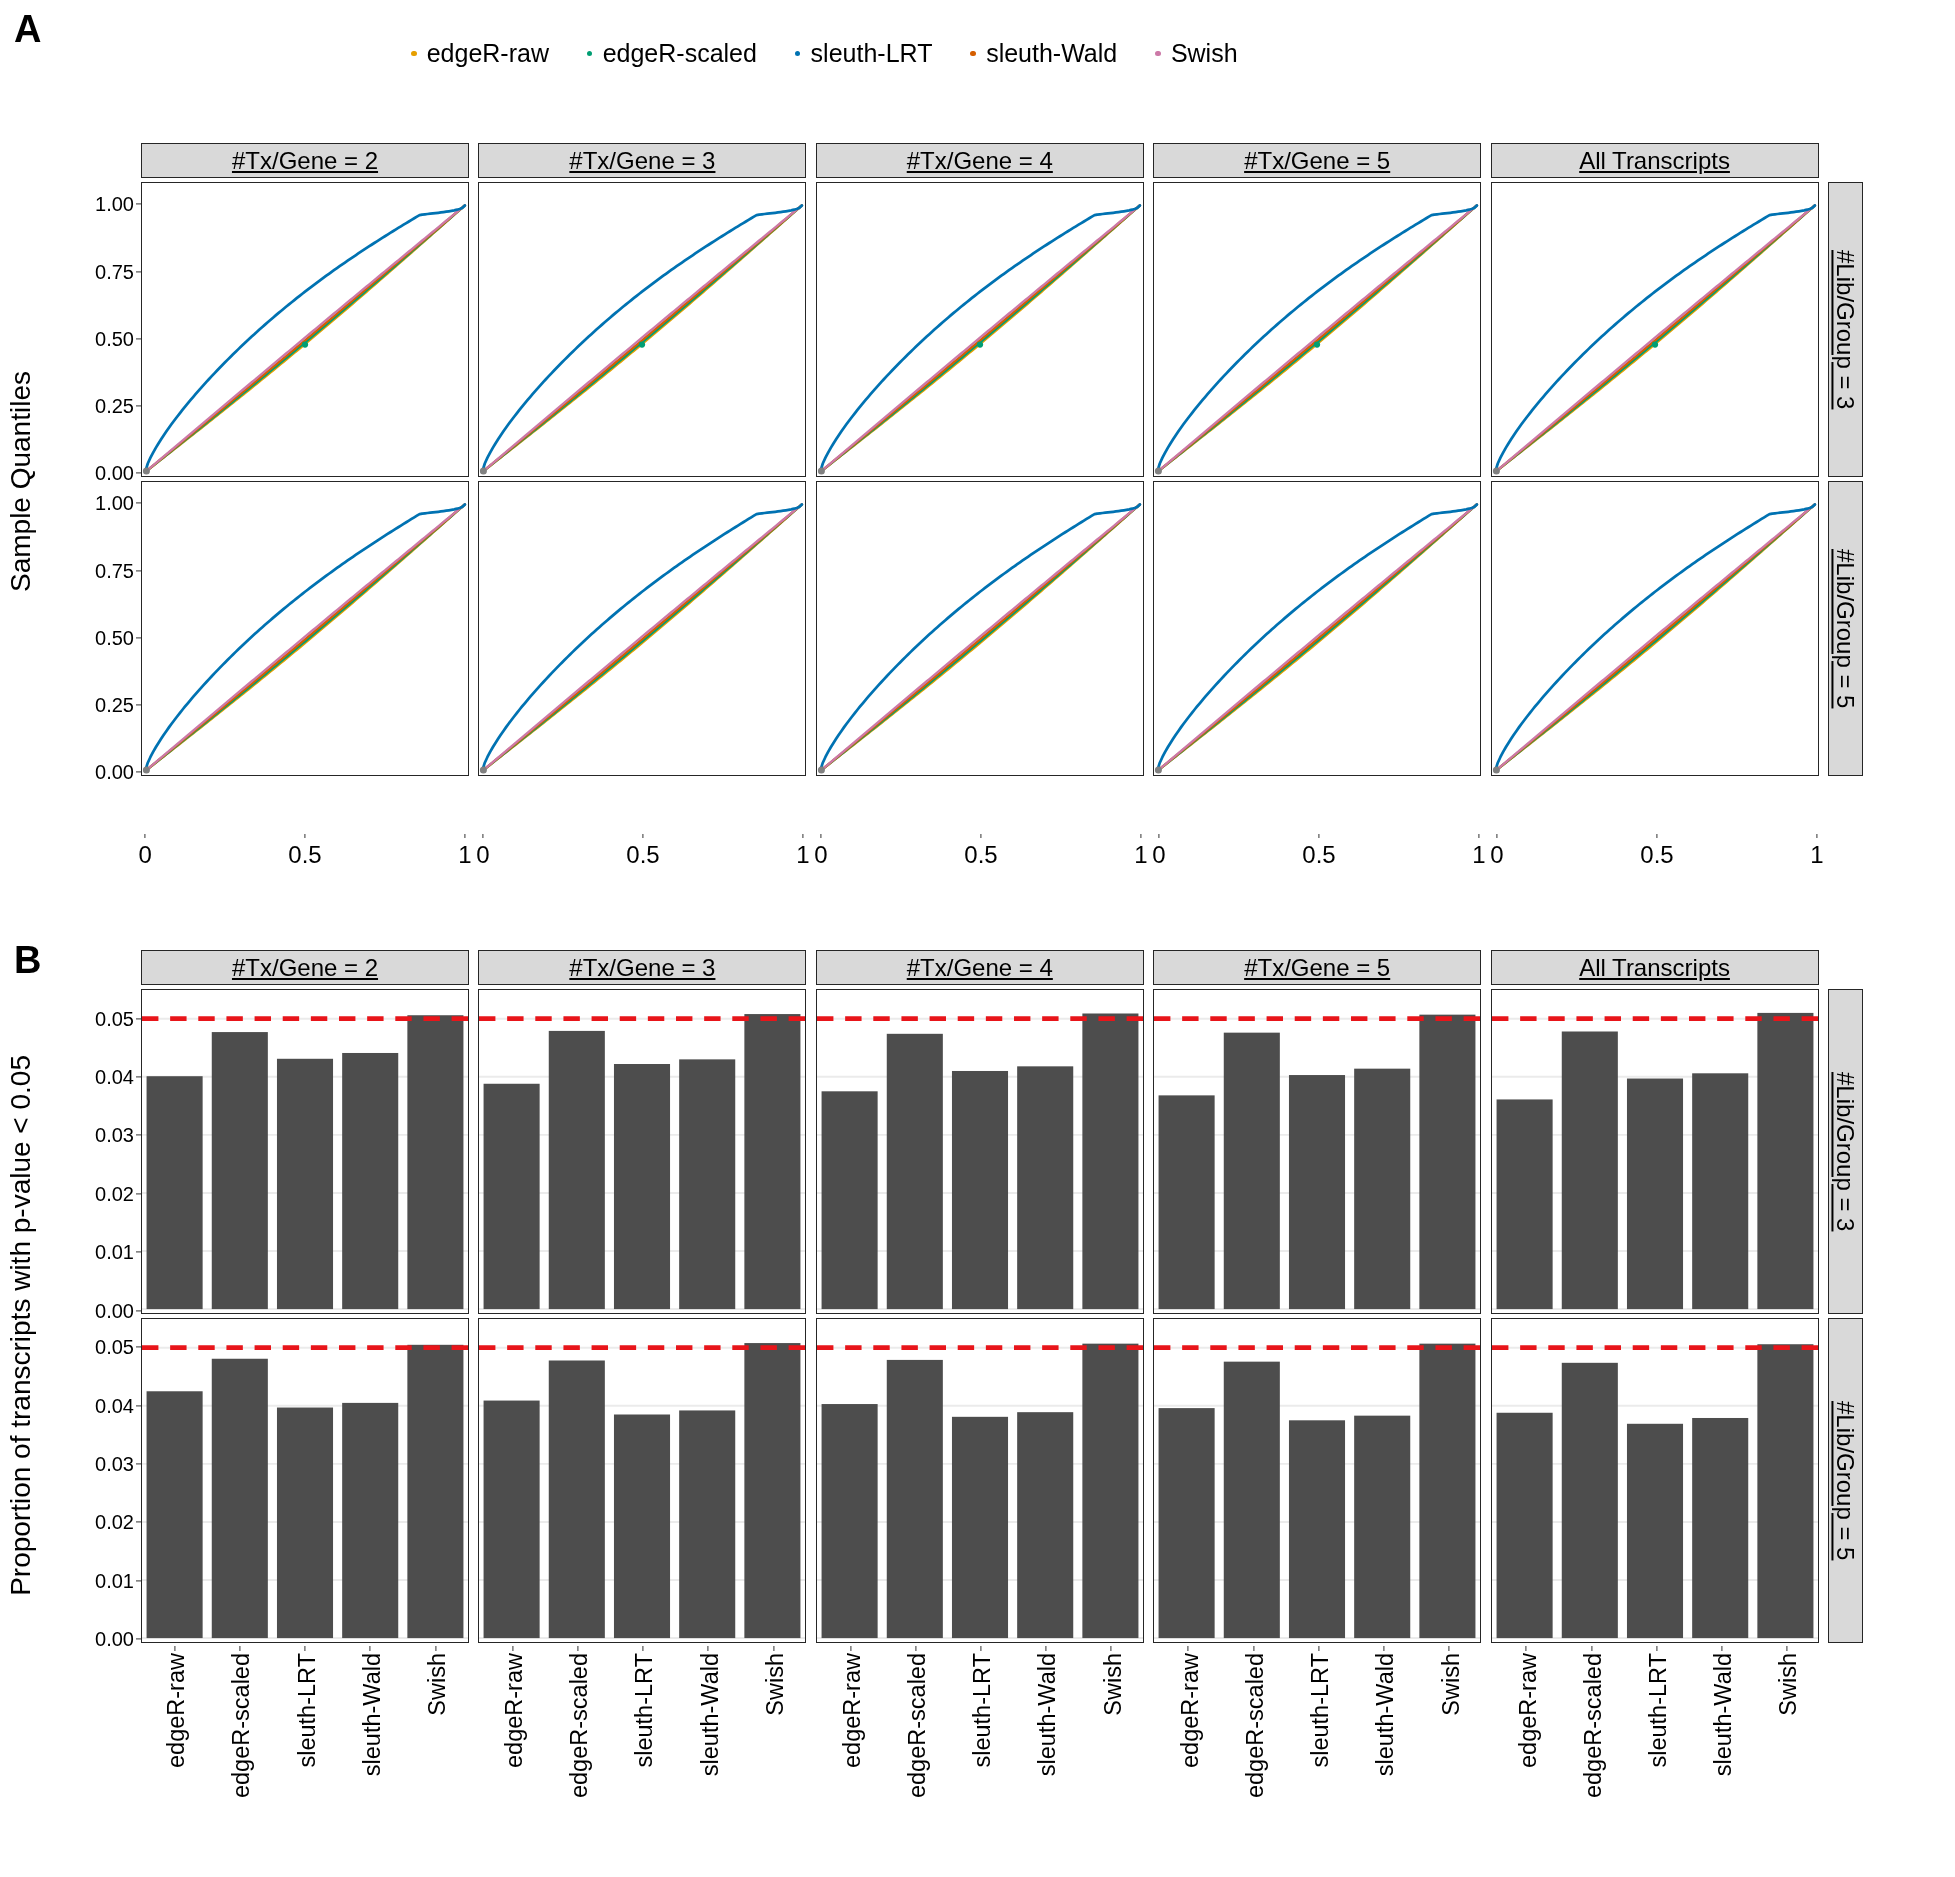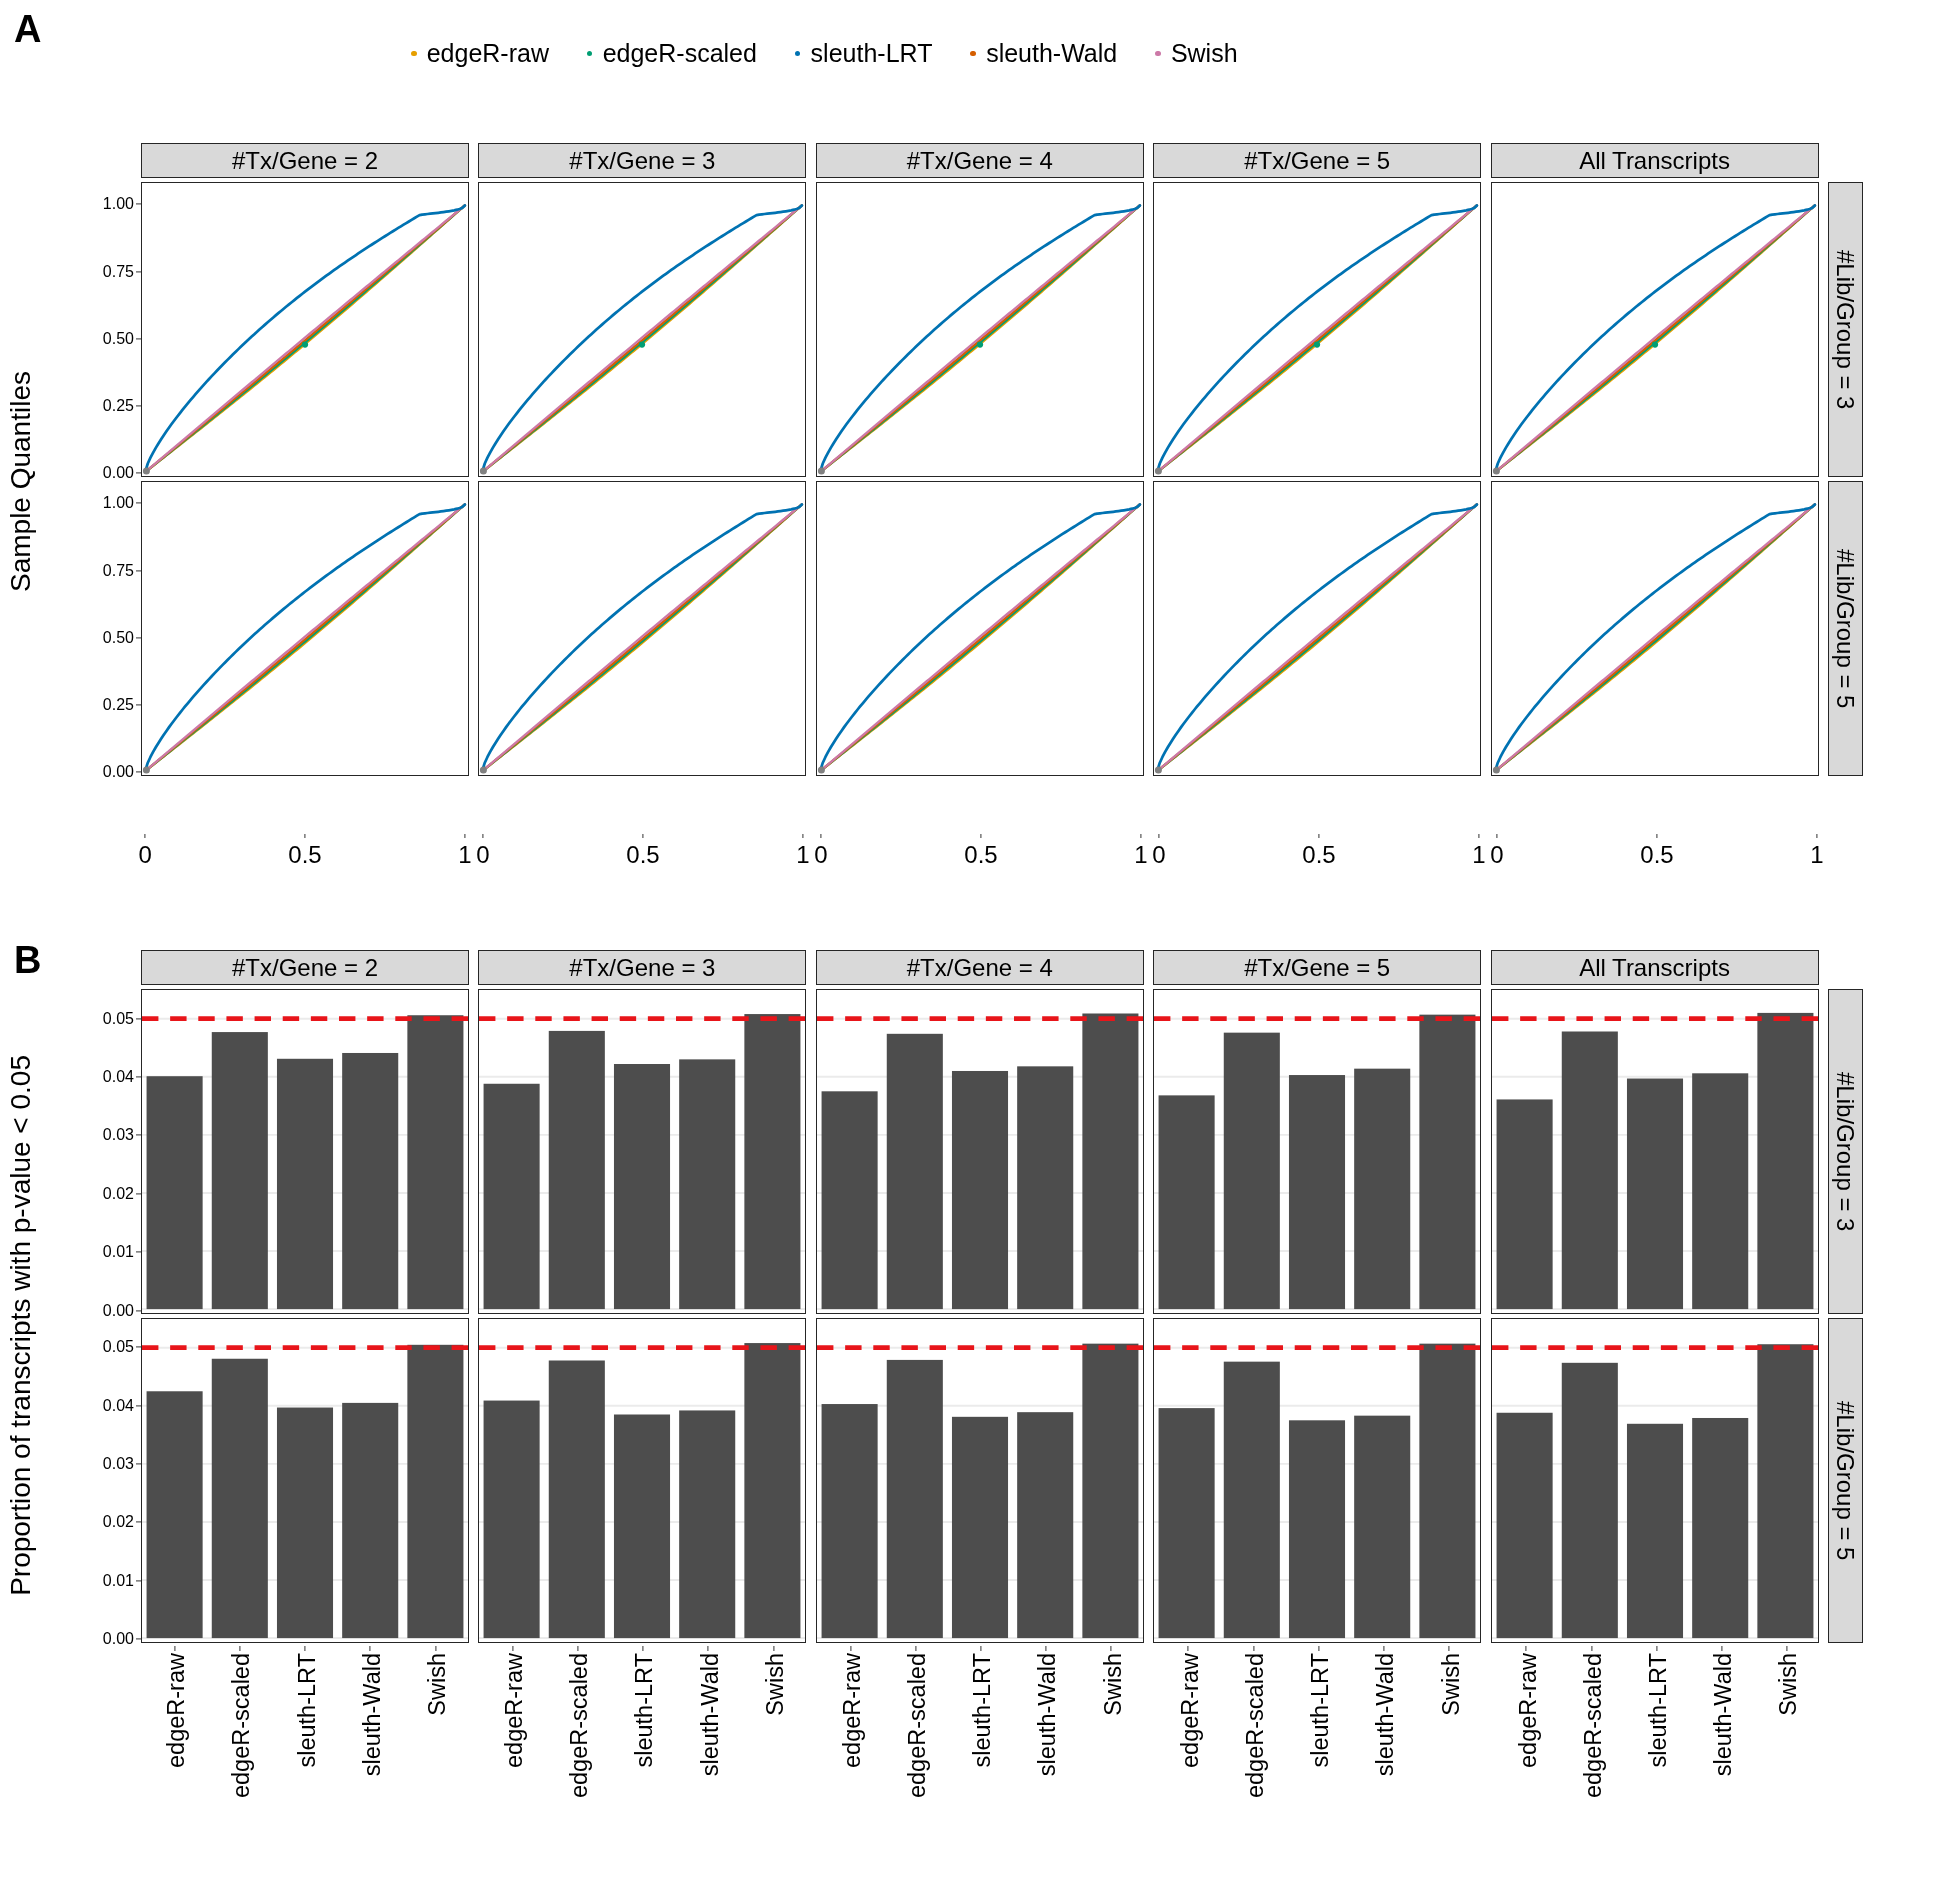--- a/index.html
+++ b/index.html
@@ -64,20 +64,21 @@
     position: absolute;
     display: grid;
   }
   .facet-col-strip, .facet-row-strip {
     background: #d9d9d9;
     border: 1.2px solid #262626;
     display: flex;
     align-items: center;
     justify-content: center;
     box-sizing: border-box;
+    text-decoration: underline;
   }
   .facet-col-strip span { font-size: 24px; color: #000; }
   .facet-row-strip {
     writing-mode: vertical-rl;
   }
   .facet-row-strip span { font-size: 24px; color: #000; }
   .panel {
     background: #ffffff;
     border: 1.2px solid #262626;
     box-sizing: border-box;
@@ -88,21 +89,21 @@
 
   .axis-y-label-cell, .axis-x-label-cell {
     display: flex;
     align-items: center;
     justify-content: center;
   }
   .tick-y {
     position: absolute;
     right: 7px;
     transform: translateY(-50%);
-    font-size: 16px;
+    font-size: 20px;
     text-align: right;
     white-space: nowrap;
   }
   .tick-x {
     position: absolute;
     top: 5.5px;
     transform: translateX(-50%);
     font-size: 24px;
     white-space: nowrap;
   }

